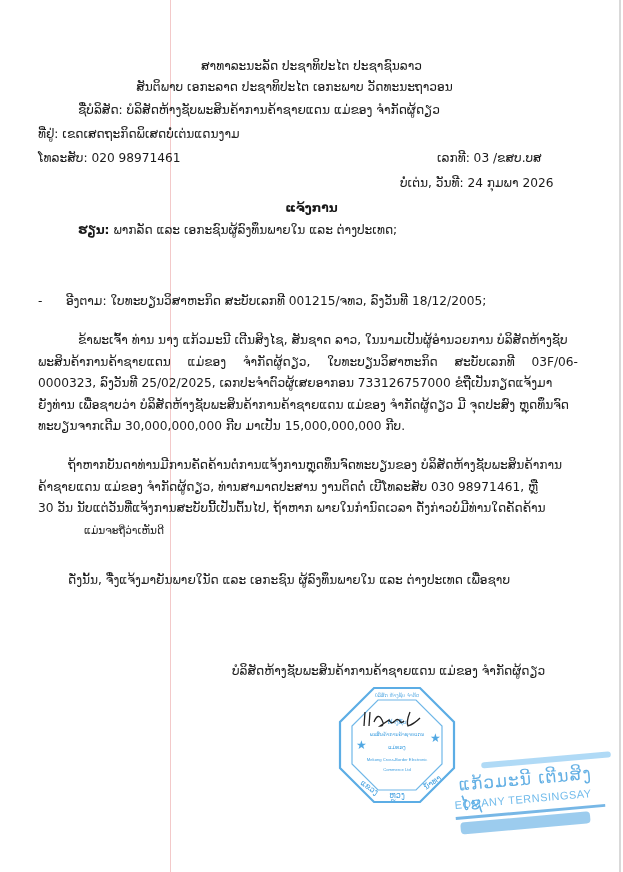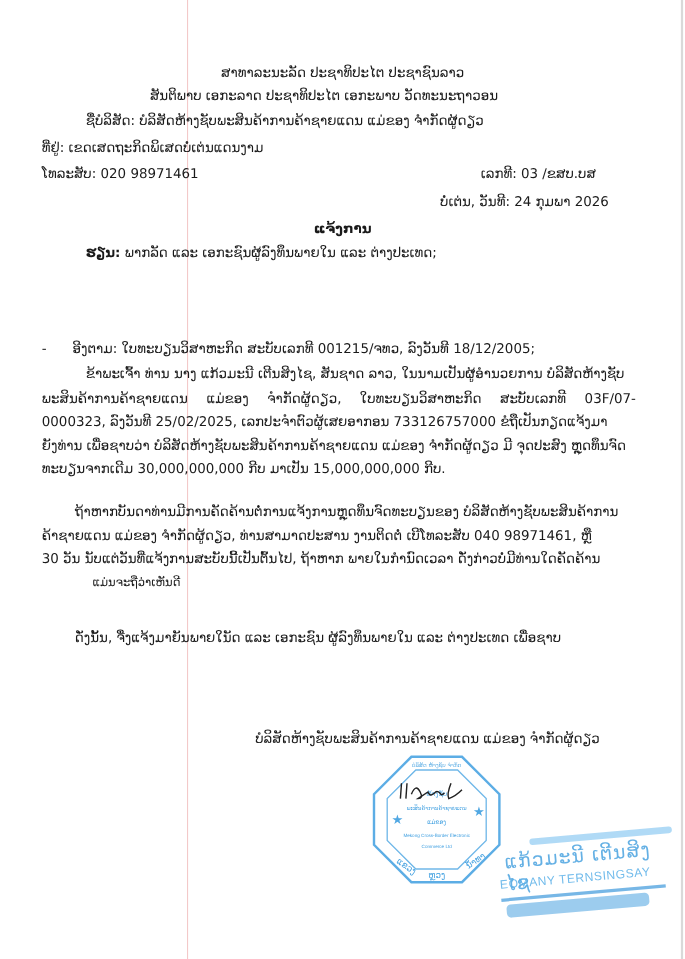--- a/index.html
+++ b/index.html
@@ -58,37 +58,37 @@
   <div class="line" style="left:437px; top:150px;">ເລກທີ: 03 /ຂສບ.ບສ</div>
   <div class="line" style="left:400px; top:175px;">ບໍ່ເຕ່ນ, ວັນທີ: 24 ກຸມພາ 2026</div>
 
   <div class="line center bold" style="left:0; width:623px; top:200px;">ແຈ້ງການ</div>
 
   <div class="line" style="left:78px; top:222px;text-align:center;">
     <span class="bold">ຮຽນ:</span>
     <span>ພາກລັດ ແລະ ເອກະຊົນຜູ້ລົງທຶນພາຍໃນ ແລະ ຕ່າງປະເທດ;</span>
   </div>
 
-  <div class="line" style="left:38px; top:293px;margin-top:16px;">
+  <div class="line" style="left:38px; top:293px;">
     <span class="bullet-dash">-</span>
     <span>ອີງຕາມ:</span>
     <span>ໃບທະບຽນວິສາຫະກິດ ສະບັບເລກທີ 001215/ຈທວ, ລົງວັນທີ 18/12/2005;</span>
   </div>
 
   <div class="p-block" style="left:38px; top:330px; width:540px;">
     <span class="row" style="padding-left:40px;">ຂ້າພະເຈົ້າ ທ່ານ ນາງ ແກ້ວມະນີ ເຕີນສິງໄຊ, ສັນຊາດ ລາວ, ໃນນາມເປັນຜູ້ອຳນວຍການ ບໍລິສັດຫ້າງຊັບ</span>
-    <span class="row j">ພະສິນຄ້າການຄ້າຊາຍແດນ ແມ່ຂອງ   ຈຳກັດຜູ້ດຽວ,   ໃບທະບຽນວິສາຫະກິດ   ສະບັບເລກທີ   03F/07-</span>
+    <span class="row j">ພະສິນຄ້າການຄ້າຊາຍແດນ ແມ່ຂອງ   ຈຳກັດຜູ້ດຽວ,   ໃບທະບຽນວິສາຫະກິດ   ສະບັບເລກທີ   03F/06-</span>
     <span class="row">0000323, ລົງວັນທີ 25/02/2025, ເລກປະຈຳຕົວຜູ້ເສຍອາກອນ 733126757000 ຂໍຖືເປັນກຽດແຈ້ງມາ</span>
     <span class="row">ຍັງທ່ານ ເພື່ອຊາບວ່າ ບໍລິສັດຫ້າງຊັບພະສິນຄ້າການຄ້າຊາຍແດນ ແມ່ຂອງ ຈຳກັດຜູ້ດຽວ ມີ ຈຸດປະສົງ ຫຼຸດທຶນຈົດ</span>
     <span class="row">ທະບຽນຈາກເດີມ 30,000,000,000 ກີບ ມາເປັນ 15,000,000,000 ກີບ.</span>
   </div>
 
   <div class="p-block" style="left:38px; top:455px; width:540px;">
     <span class="row" style="padding-left:30px;">ຖ້າຫາກບັນດາທ່ານມີການຄັດຄ້ານຕໍ່ການແຈ້ງການຫຼຸດທຶນຈົດທະບຽນຂອງ   ບໍລິສັດຫ້າງຊັບພະສິນຄ້າການ</span>
-    <span class="row">ຄ້າຊາຍແດນ ແມ່ຂອງ   ຈຳກັດຜູ້ດຽວ, ທ່ານສາມາດປະສານ ງານຕິດຕໍ່ ເບີໂທລະສັບ 040 98971461, ຫຼື</span>
+    <span class="row">ຄ້າຊາຍແດນ ແມ່ຂອງ   ຈຳກັດຜູ້ດຽວ, ທ່ານສາມາດປະສານ ງານຕິດຕໍ່ ເບີໂທລະສັບ 030 98971461, ຫຼື</span>
     <span class="row">30 ວັນ ນັບແຕ່ວັນທີ່ແຈ້ງການສະບັບນີ້ເປັນຕົ້ນໄປ, ຖ້າຫາກ ພາຍໃນກຳນົດເວລາ ດັ່ງກ່າວບໍ່ມີທ່ານໃດຄັດຄ້ານ</span>
     <span class="row" style="font-size:10.5px;margin-left:46px;">ແມ່ນຈະຖືວ່າເຫັນດີ</span>
   </div>
 
   <div class="line" style="left:68px; top:572px;">ດັ່ງນັ້ນ, ຈື່ງແຈ້ງມາຍັນພາຍໃນັດ ແລະ ເອກະຊົນ ຜູ້ລົງທຶນພາຍໃນ ແລະ ຕ່າງປະເທດ ເພື່ອຊາບ</div>
 
   <div class="line" style="left:232px; top:663px;">ບໍລິສັດຫ້າງຊັບພະສິນຄ້າການຄ້າຊາຍແດນ ແມ່ຂອງ     ຈຳກັດຜູ້ດຽວ</div>
 
   <div class="stamp-oct">
     <svg width="118" height="118" viewBox="0 0 118 118">

